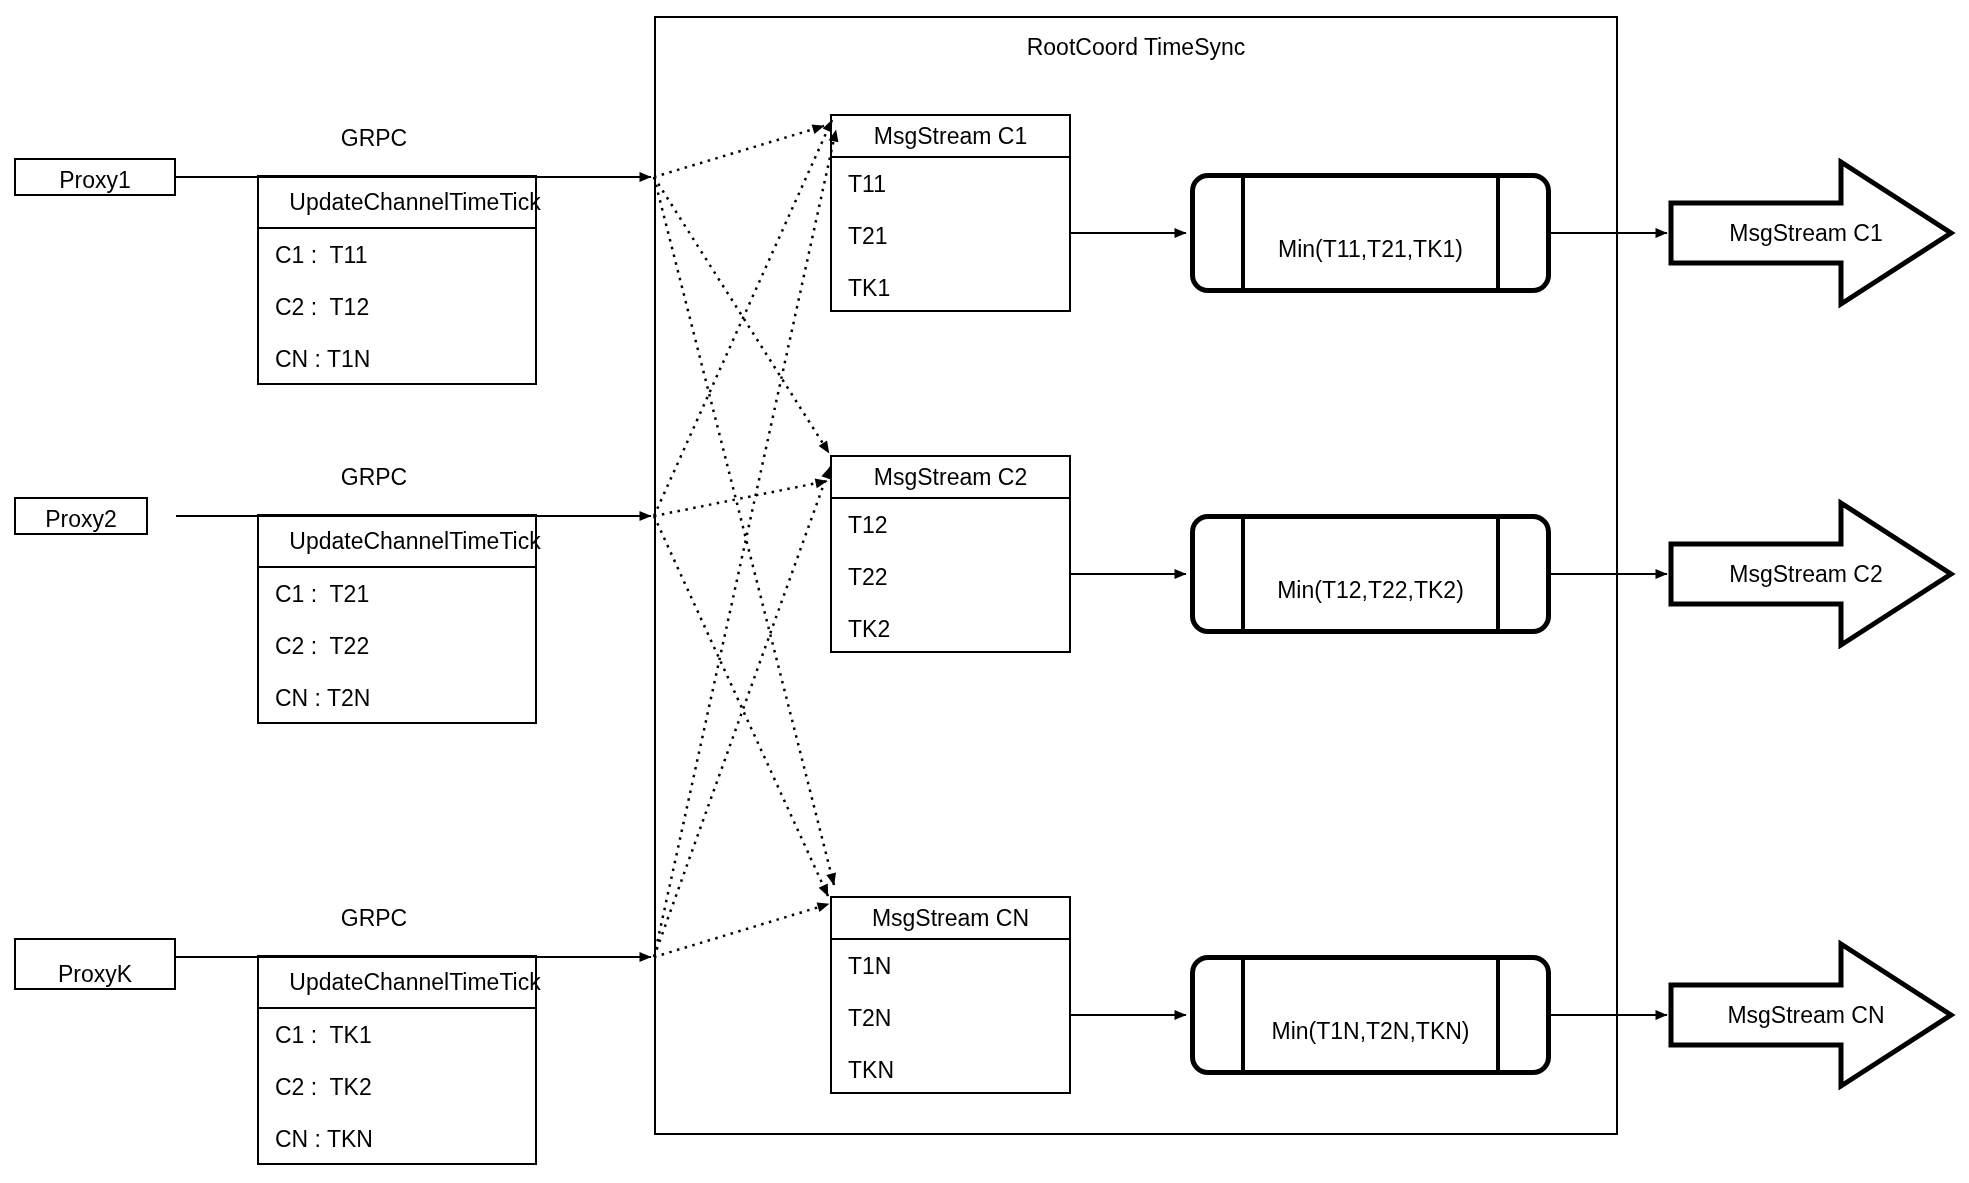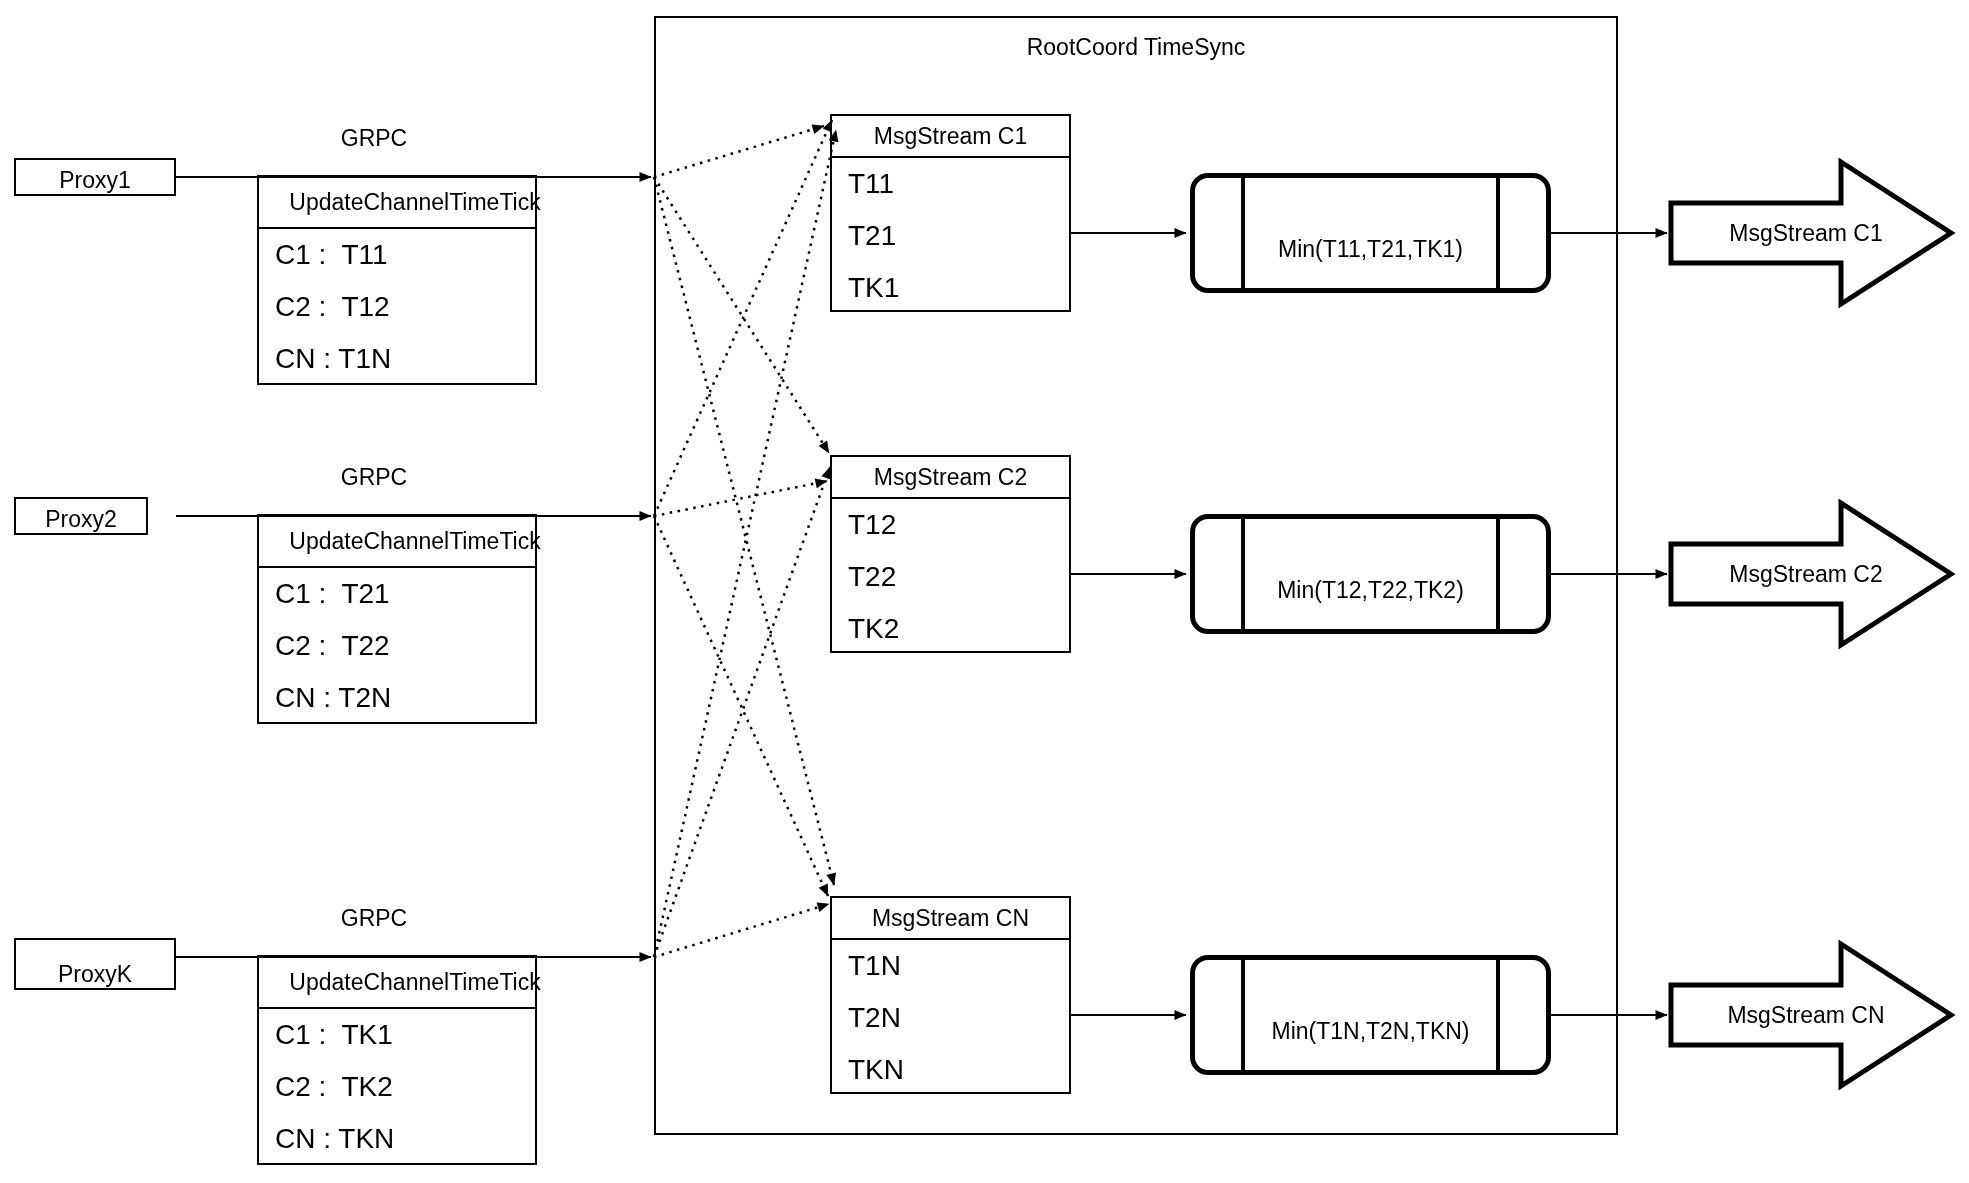--- a/index.html
+++ b/index.html
@@ -6,21 +6,21 @@
   .canvas{position:relative;width:1969px;height:1183px;background:#ffffff;
           font-family:"Liberation Sans",sans-serif;color:#000;overflow:hidden;border-radius:12px;}
   .box{position:absolute;background:#fff;border:2px solid #000;box-sizing:border-box;}
   .label{position:absolute;font-size:23px;line-height:28px;text-align:center;}
   .proxy{display:flex;align-items:flex-end;justify-content:center;font-size:23px;}
   .rootcoord{position:absolute;border:2px solid #000;box-sizing:border-box;background:transparent;}
   .rc-title{position:absolute;font-size:23px;text-align:center;}
   .tbl{position:absolute;background:#fff;border:2px solid #000;box-sizing:border-box;}
   .tbl .hdr{border-bottom:2px solid #000;box-sizing:border-box;display:flex;
             align-items:center;justify-content:center;font-size:23px;white-space:pre;}
-  .tbl .row{display:flex;align-items:center;padding-left:16px;font-size:28px;white-space:pre;box-sizing:border-box;}
+  .tbl .row{display:flex;align-items:center;padding-left:16px;font-size:23px;white-space:pre;box-sizing:border-box;}
   .outtbl .hdr{height:52px;padding-left:36px;}
   .outtbl .row{height:52px;}
   .intbl .hdr{height:42px;}
   .intbl .row{height:52px;}
   .minbox{position:absolute;width:361px;height:120px;background:#fff;border:5px solid #000;
           border-radius:18px;box-sizing:border-box;}
   .minline{position:absolute;top:0;bottom:0;width:4px;background:#000;}
   .minlabel{position:absolute;left:56px;right:56px;top:0;bottom:0;display:flex;
             align-items:center;justify-content:center;font-size:23px;white-space:pre;margin-top:32px;}
   .arrowlabel{position:absolute;width:210px;height:30px;line-height:30px;text-align:center;

